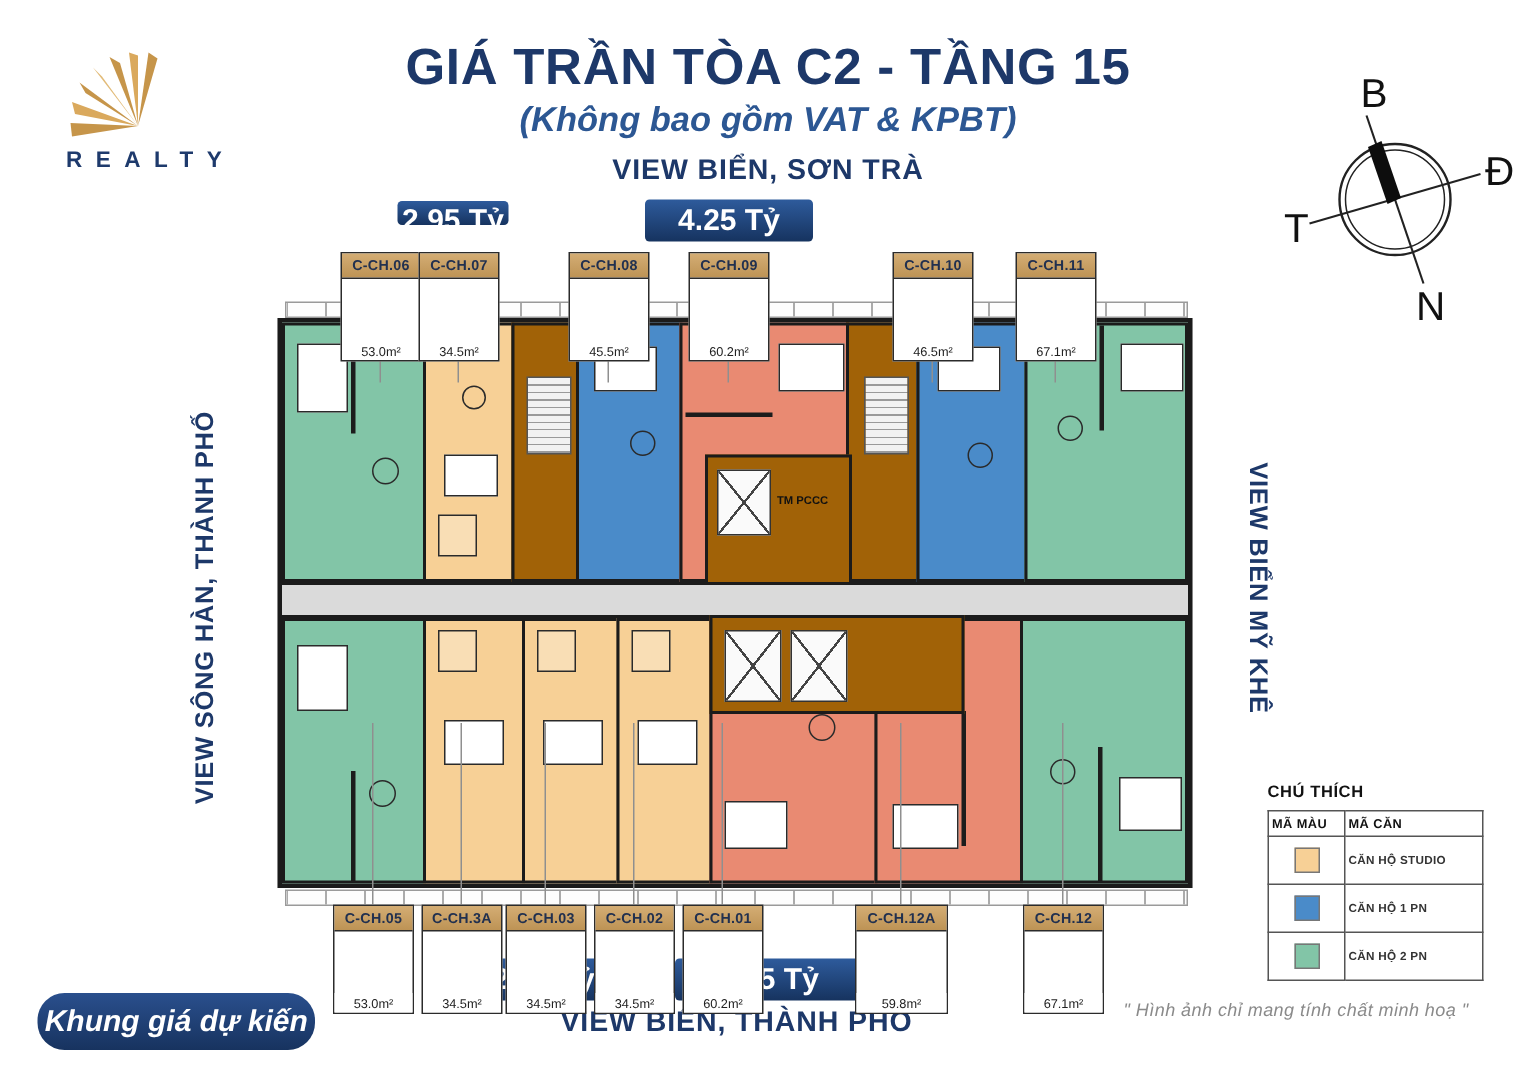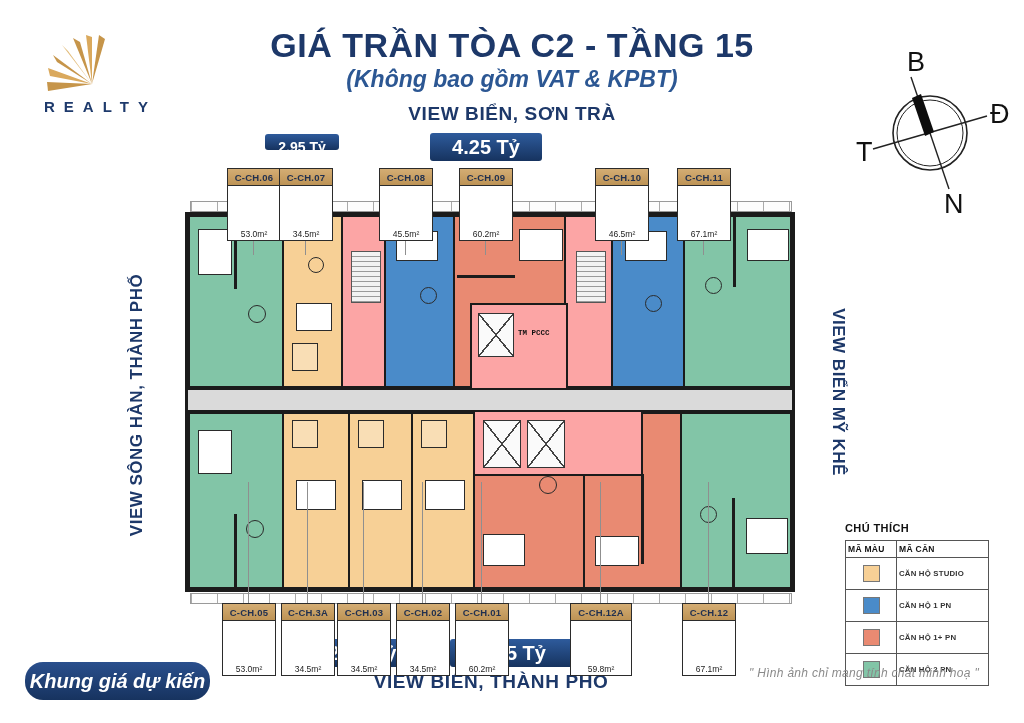--- a/index.html
+++ b/index.html
@@ -13,41 +13,41 @@
   .subtitle{top:66px;left:50%;transform:translateX(-50%);font-size:23px;font-style:italic;
             font-weight:600;color:#2c5793;white-space:nowrap;}
   .view-top{top:103px;left:50%;transform:translateX(-50%);font-size:19px;font-weight:800;
             color:#1d3869;letter-spacing:.6px;white-space:nowrap;}
   .view-bottom{top:671px;left:373px;width:236px;text-align:center;font-size:19px;
                font-weight:800;color:#1d3869;letter-spacing:.6px;white-space:nowrap;}
 
   
   .badge{background:linear-gradient(180deg,#2e5b9c 0%,#16335f 100%);color:#fff;font-weight:800;
          text-align:center;border-radius:3px;z-index:6;}
-  .b-tl{left:265px;top:134px;width:74px;height:16px;font-size:14px;line-height:26px;text-decoration:underline;}
+  .b-tl{left:265px;top:134px;width:74px;height:16px;font-size:20px;line-height:26px;text-decoration:underline;}
   .b-tr{left:430px;top:133px;width:112px;height:28px;font-size:20px;line-height:28px;}
   .b-bl{left:284px;top:639px;width:157px;height:28px;font-size:20px;line-height:28px;}
   .b-br{left:450px;top:639px;width:124px;height:28px;font-size:20px;line-height:28px;}
 
   
   .ulabel{width:52px;border:1.5px solid #2b2b2b;background:#fff;z-index:6;text-align:center;}
   .ucode{background:linear-gradient(180deg,#d4ad74,#bd9355);font-weight:bold;font-size:9.5px;
          color:#21304f;padding:2.5px 0 2px;border-bottom:1.5px solid #2b2b2b;letter-spacing:.2px;}
   .uarea{font-size:8.5px;padding:2px 0 1px;color:#222;background:#fff;margin-top:41px;}
   .conn{width:1px;background:#8f8f8f;z-index:5;}
 
   
   .plan{left:185px;top:212px;width:610px;height:380px;border:3px solid #1b1b1b;
         box-sizing:border-box;background:#e8e8e8;z-index:2;}
   .unit{position:absolute;border:2px solid #1b1b1b;box-sizing:border-box;}
   .f-2pn{background:#82c5a7;}
   .f-st{background:#f7d096;}
   .f-1pn{background:#4a8bc9;}
   .f-1p{background:#e98a72;}
-  .f-core{background:#fca5a5;font-family:Liberation Mono, monospace;}
+  .f-core{background:#a16207;}
   .corridor{position:absolute;left:0;width:604px;background:#dadada;
             border-top:2px solid #1b1b1b;border-bottom:2px solid #1b1b1b;box-sizing:border-box;}
   .stairs{position:absolute;background:repeating-linear-gradient(180deg,#f2f2f2 0 4px,#9a9a9a 4px 5px);
           border:1px solid #555;}
   .xbox{position:absolute;border:1.5px solid #333;background:
         linear-gradient(to top right,transparent calc(50% - 0.8px),#444 calc(50% - 0.8px) calc(50% + 0.8px),transparent calc(50% + 0.8px)),
         linear-gradient(to top left,transparent calc(50% - 0.8px),#444 calc(50% - 0.8px) calc(50% + 0.8px),transparent calc(50% + 0.8px)),#fafafa;}
   .core-label{position:absolute;font-size:7.5px;font-weight:bold;color:#111;white-space:nowrap;}
   .bed{position:absolute;background:#fff;border:1px solid #2a2a2a;}
   .tbl{position:absolute;border:1px solid #2a2a2a;border-radius:50%;}
@@ -287,26 +287,20 @@
       <td>CĂN HỘ STUDIO</td>
     </tr>
     <tr>
       <td>
             <div class="swatch" style="background-color: rgb(74, 139, 201);"></div>
           </td>
       <td>CĂN HỘ 1 PN</td>
     </tr>
     <tr>
       <td>
-            <div class="swatch" style="background-color: rgb(233, 138, 114);"></div>
-          </td>
-      <td>CĂN HỘ 1+ PN</td>
-    </tr>
-    <tr>
-      <td>
             <div class="swatch" style="background-color: rgb(130, 197, 167);"></div>
           </td>
       <td>CĂN HỘ 2 PN</td>
     </tr>
   </tbody>
     </table>
 </div>
 
 <div class="abs khung">Khung giá dự kiến</div>
 <div class="abs disclaimer">" Hình ảnh chỉ mang tính chất minh hoạ "</div>

